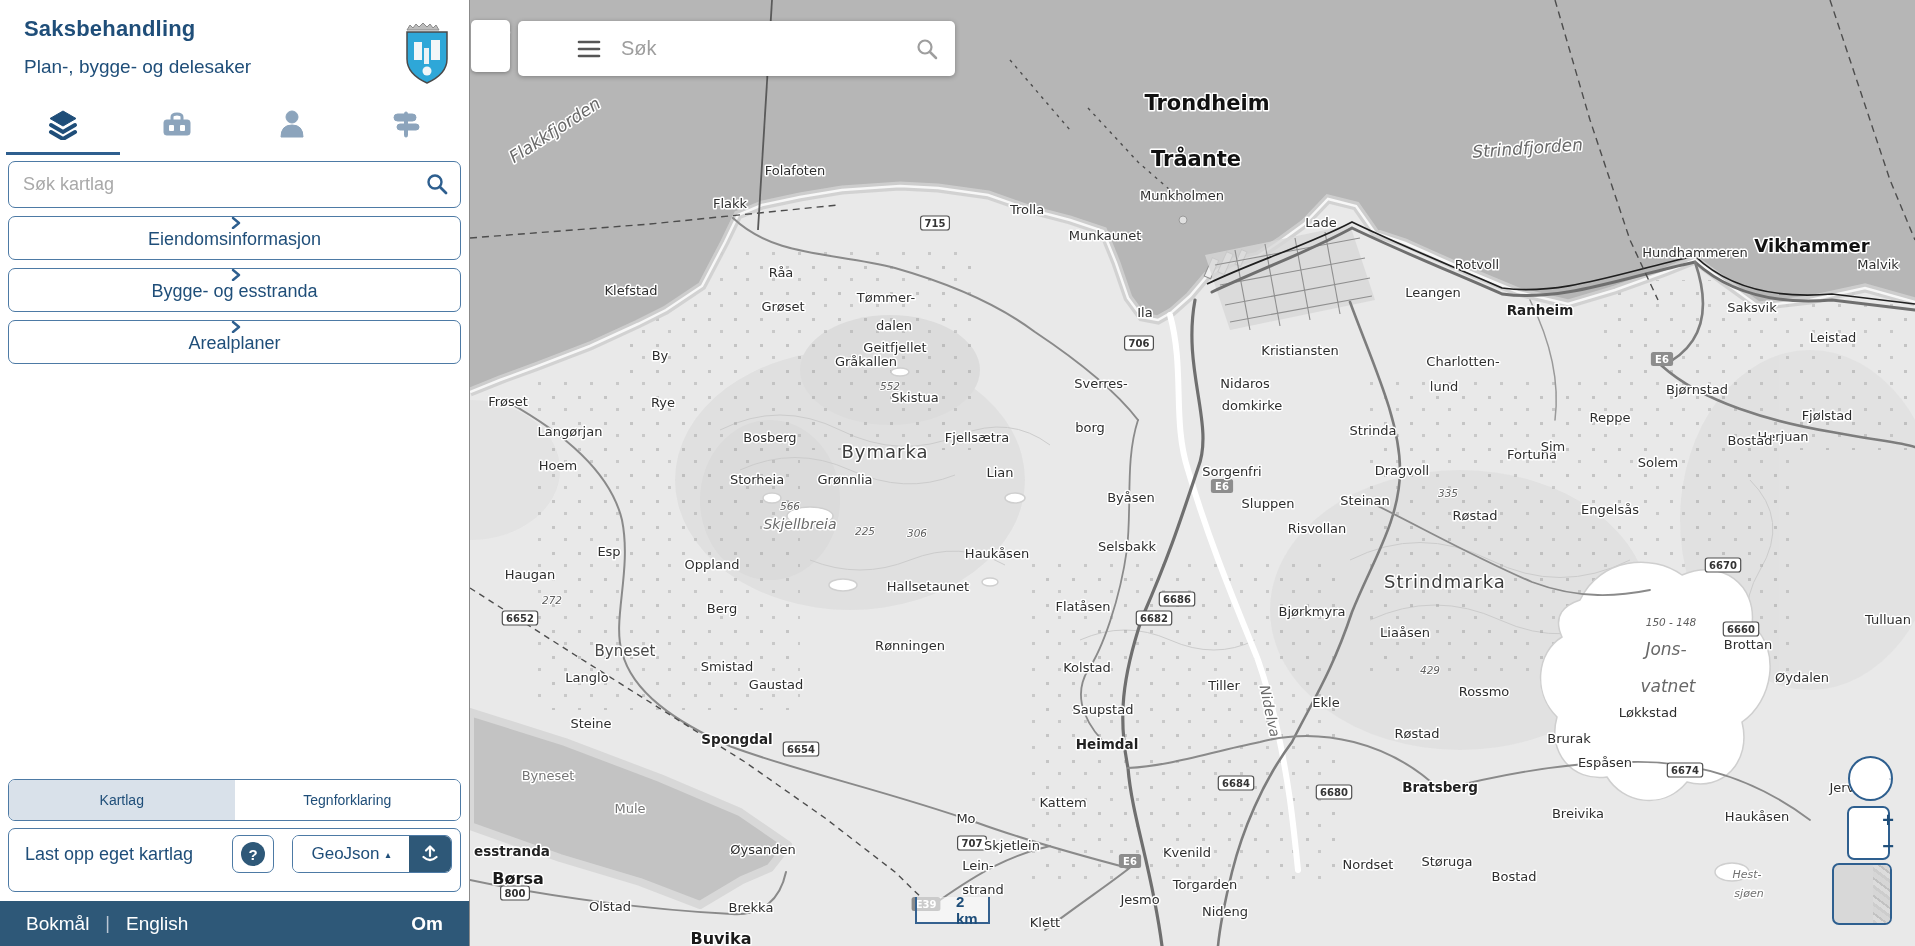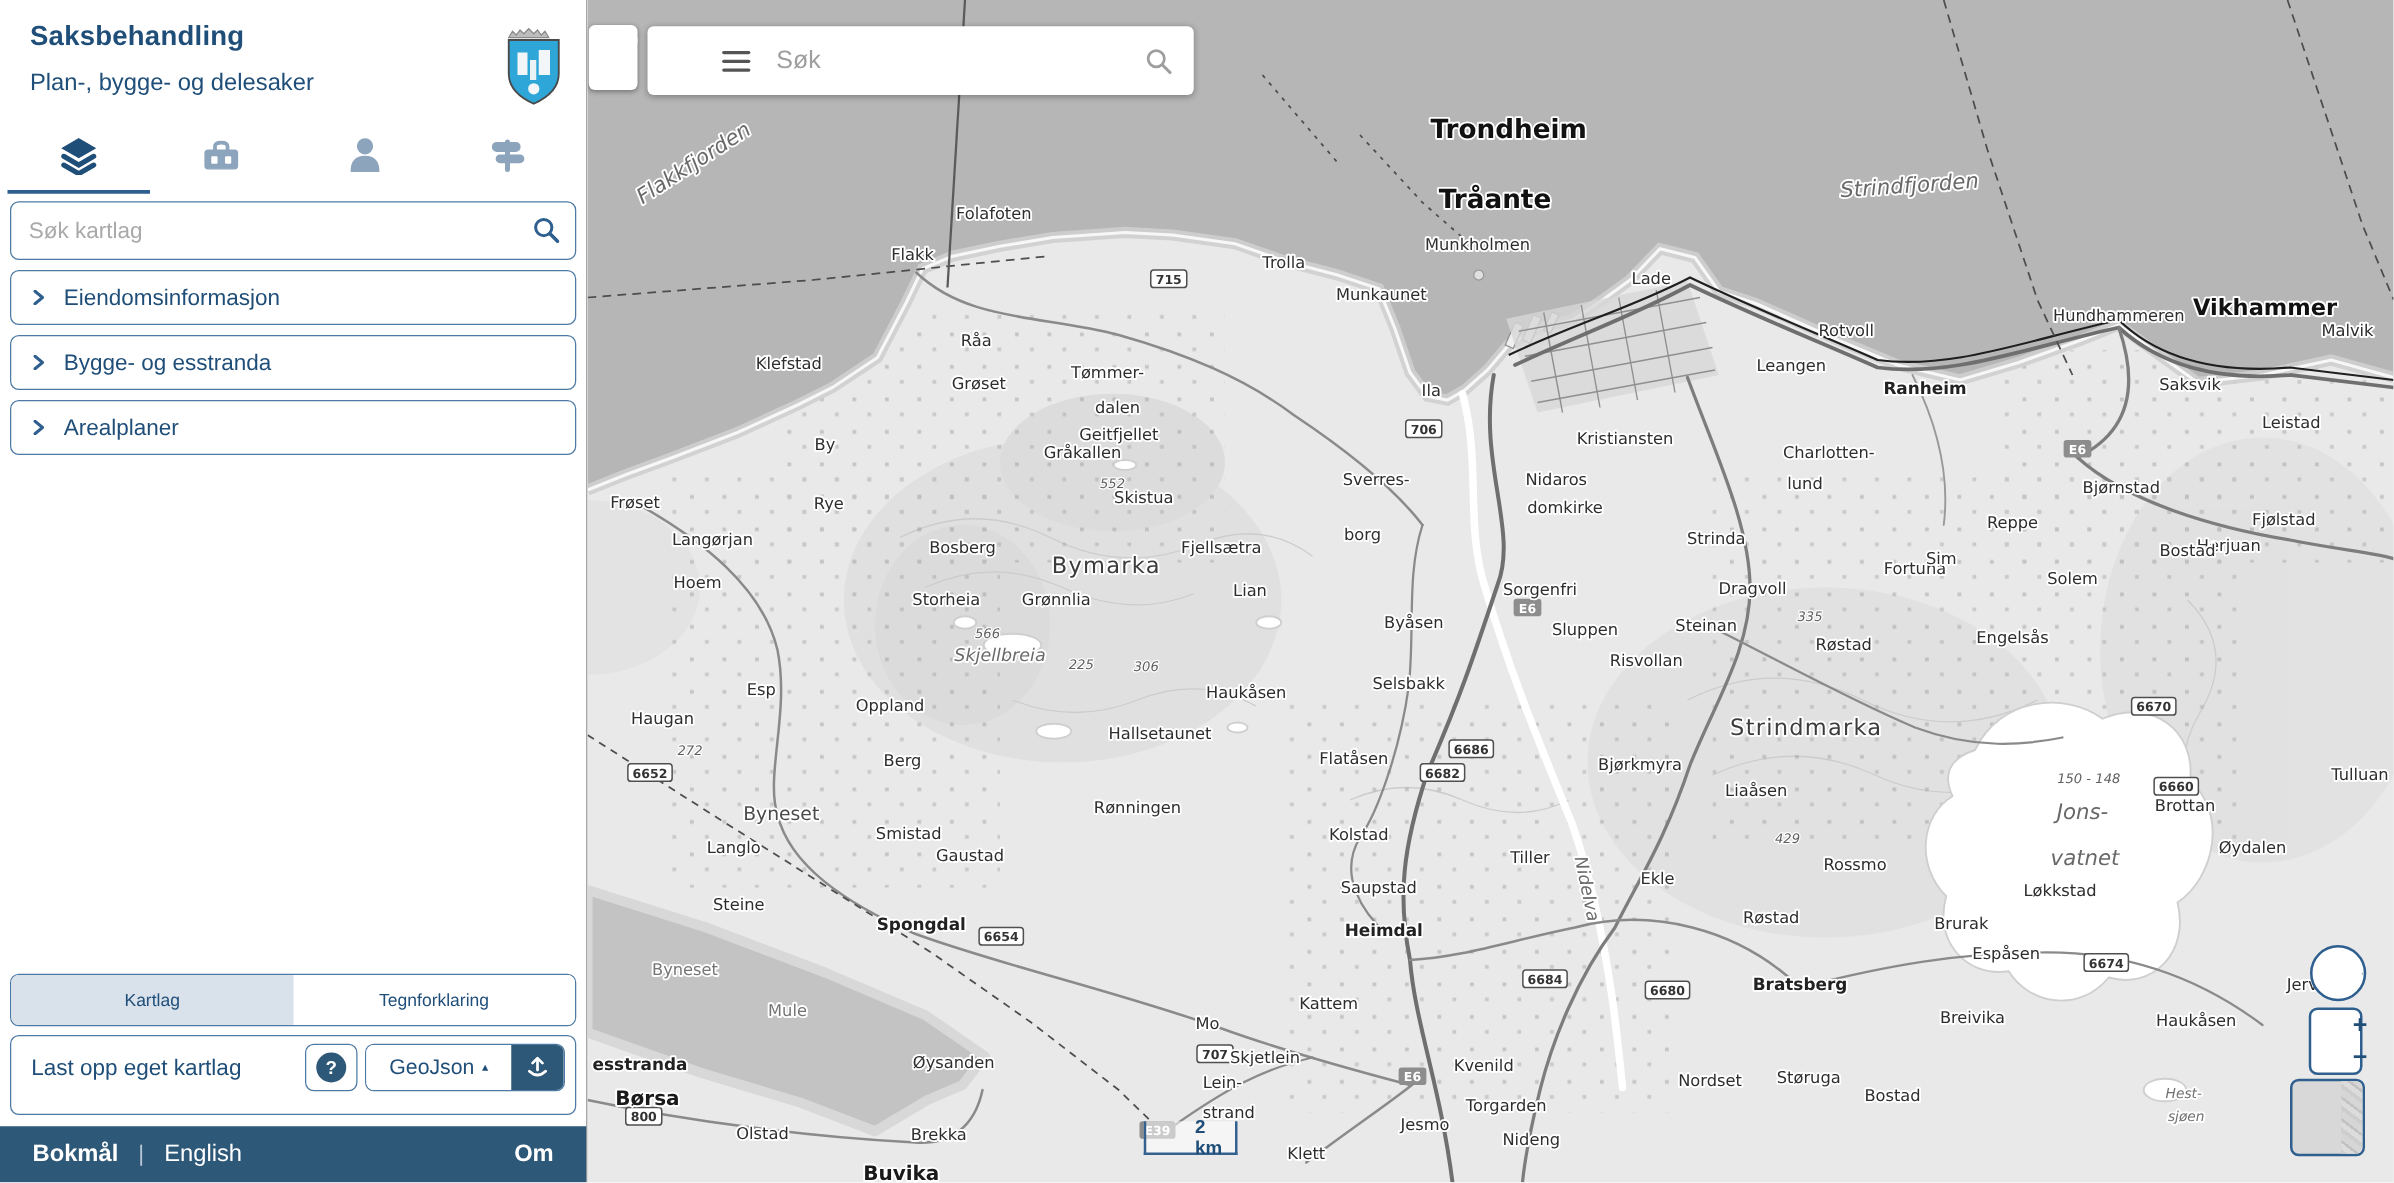--- a/index.html
+++ b/index.html
@@ -14,37 +14,37 @@
   .sb-tabs{display:flex;margin-top:18px;padding:0 6px;}
   .sb-tab{flex:1;display:flex;justify-content:center;align-items:flex-end;padding:6px 0 12px 0;border-bottom:3px solid transparent;cursor:pointer;}
   .sb-tab.active{border-bottom-color:#2e5f8f;}
   .sb-tab svg{width:32px;height:32px;}
   .ic-muted{fill:#8ca4bc;stroke:#8ca4bc;}
   .ic-active{fill:#1f4e79;stroke:#1f4e79;}
   .sb-search{margin:6px 8px 0 8px;position:relative;}
   .sb-search input{width:100%;height:47px;box-sizing:border-box;border:1.5px solid #4d7aa5;border-radius:7px;padding:0 44px 0 14px;font-size:18px;color:#000000;font-family:"Liberation Sans",sans-serif;outline:none;}
   .sb-search input::placeholder{color:#a9a9a9;}
   .sb-search .mag{position:absolute;right:12px;top:11px;width:24px;height:24px;}
-  .accordion{margin:8px 8px 0 8px;height:44px;border:1.5px solid #4d7aa5;border-radius:7px;display:flex;align-items:center;box-sizing:border-box;cursor:pointer;background:#fff;}
+  .accordion{margin:8px 8px 0 8px;height:44px;border:1.5px solid #4d7aa5;border-radius:7px;display:flex;align-items:center;box-sizing:border-box;cursor:pointer;background:#fff;flex-direction:column;}
   .accordion .chev{margin:0 14px 0 16px;width:12px;height:12px;}
   .accordion .lab{font-size:18px;color:#1f4e79;}
   .sb-fill{flex:1;}
   .sb-bottom-tabs{margin:0 8px;height:42px;border:1.5px solid #4d7aa5;border-radius:7px;display:flex;overflow:hidden;box-sizing:border-box;}
   .sb-bottom-tabs .bt{flex:1;display:flex;align-items:center;justify-content:center;font-size:14px;color:#1f4e79;cursor:pointer;background:#fff;}
   .sb-bottom-tabs .bt.active{background:#d9e1ea;}
-  .sb-upload{margin:7px 8px 9px 8px;height:64px;border:1.5px solid #4d7aa5;border-radius:7px;display:flex;align-items:center;box-sizing:border-box;padding:0 8px 12px 16px;}
+  .sb-upload{margin:7px 8px 9px 8px;height:64px;border:1.5px solid #4d7aa5;border-radius:7px;display:flex;align-items:center;box-sizing:border-box;padding:0 8px 12px 16px;gap:12px;}
   .up-label{font-size:18px;color:#1f4e79;flex:1;}
   .help-btn{width:42px;height:38px;border:1.5px solid #4d7aa5;border-radius:7px;display:flex;align-items:center;justify-content:center;margin-right:6px;cursor:pointer;background:#fff;box-sizing:border-box;}
   .help-circle{width:24px;height:24px;border-radius:50%;background:#2e5878;color:#fff;font-size:15px;font-weight:bold;display:flex;align-items:center;justify-content:center;}
   .geo-group{height:38px;border:1.5px solid #4d7aa5;border-radius:7px;display:flex;overflow:hidden;box-sizing:border-box;}
   .geo-select{width:116px;display:flex;align-items:center;justify-content:center;font-size:17px;color:#1f4e79;cursor:pointer;background:#fff;gap:6px;}
   .geo-caret{font-size:10px;color:#1f4e79;}
   .upload-btn{width:42px;background:#2e5878;display:flex;align-items:center;justify-content:center;cursor:pointer;}
   .sb-footer{height:45px;background:#2e5878;display:flex;align-items:center;padding:0 26px;color:#fff;}
-  .f-bokmal{font-size:19px;font-weight:bold;cursor:pointer;}
+  .f-bokmal{font-size:19px;font-weight:normal;cursor:pointer;}
   .f-sep{margin:0 16px;color:#b9c6d4;font-size:18px;}
   .f-english{font-size:19px;cursor:pointer;}
   .f-om{margin-left:auto;font-size:19px;font-weight:bold;cursor:pointer;}
 
   
   #map{position:absolute;left:470px;top:0;width:1445px;height:946px;overflow:hidden;background:#e9e9e9;}
   #map svg.base{position:absolute;left:0;top:0;}
   .ml{text-anchor:middle;paint-order:stroke;stroke:#ffffff;stroke-width:3px;stroke-linejoin:round;font-family:"DejaVu Sans",sans-serif;}
   .ml-city{font-size:21px;font-weight:bold;fill:#111;}
   .ml-city2{font-size:18px;font-weight:bold;fill:#111;}

